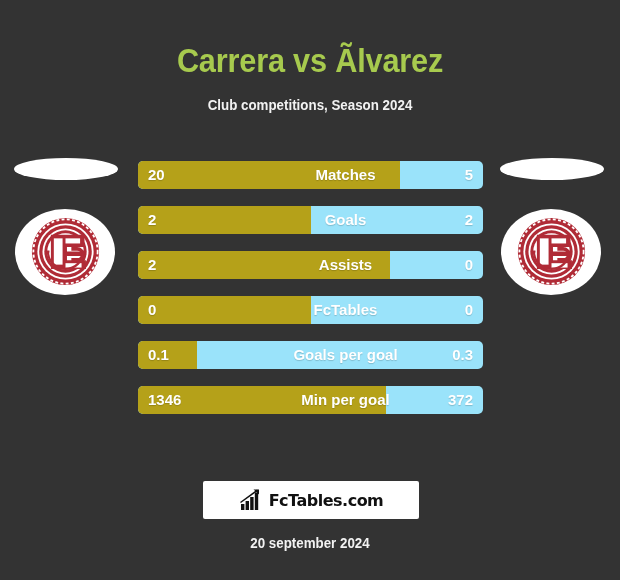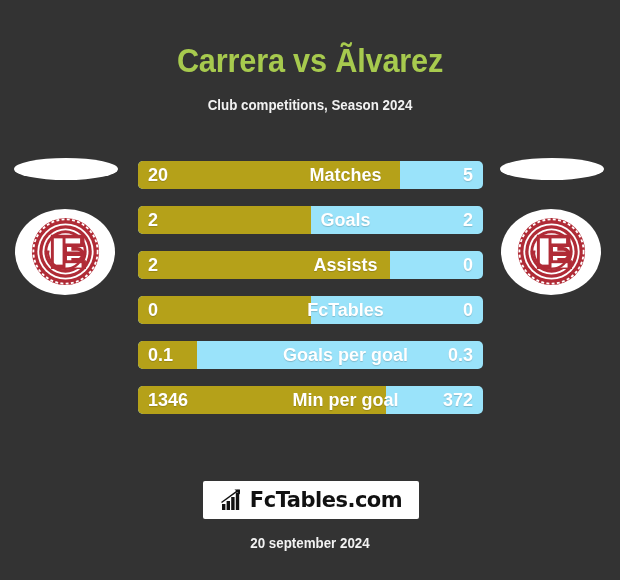--- a/index.html
+++ b/index.html
@@ -109,21 +109,21 @@
     height: 100%;
     background: #b5a119;
   }
   .bar-left-val,
   .bar-right-val,
   .bar-label {
     position: absolute;
     top: 0;
     height: 28px;
     line-height: 28px;
-    font-size: 18px;
+    font-size: 15px;
     font-weight: bold;
     color: #ffffff;
     font-family: "Liberation Sans Narrow", "Liberation Sans", sans-serif;
     white-space: nowrap;
     text-shadow: 0 1px 1px rgba(0,0,0,0.18);
   }
   .bar-left-val  { left: 10px; }
   .bar-right-val { right: 10px; }
   .bar-label {
     left: 0;
@@ -144,21 +144,21 @@
     align-items: center;
     justify-content: center;
     gap: 6px;
   }
   .fct-icon {
     width: 24px;
     height: 22px;
     display: block;
   }
   .fct-text {
-    font-size: 21px;
+    font-size: 16px;
     font-weight: bold;
     color: #111111;
     font-family: "DejaVu Sans", sans-serif;
     letter-spacing: -0.5px;
   }
   .date {
     position: absolute;
     top: 501px;
     left: 0;
     width: 620px;

